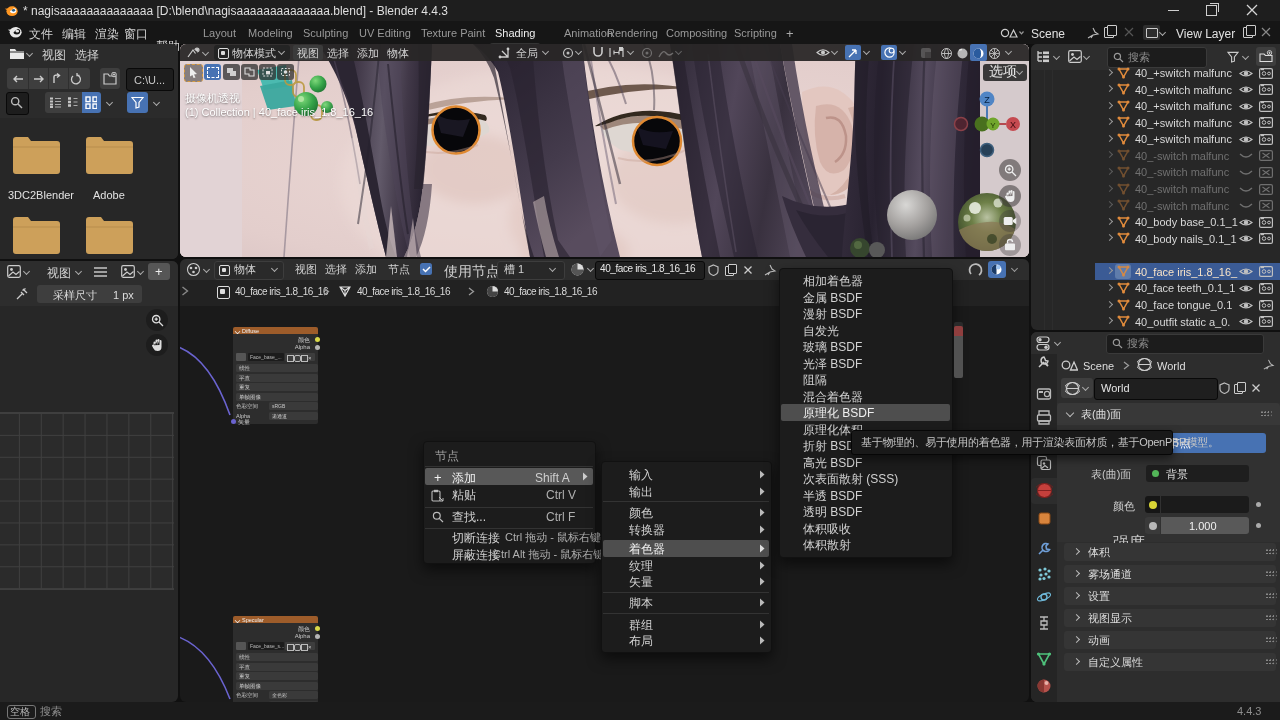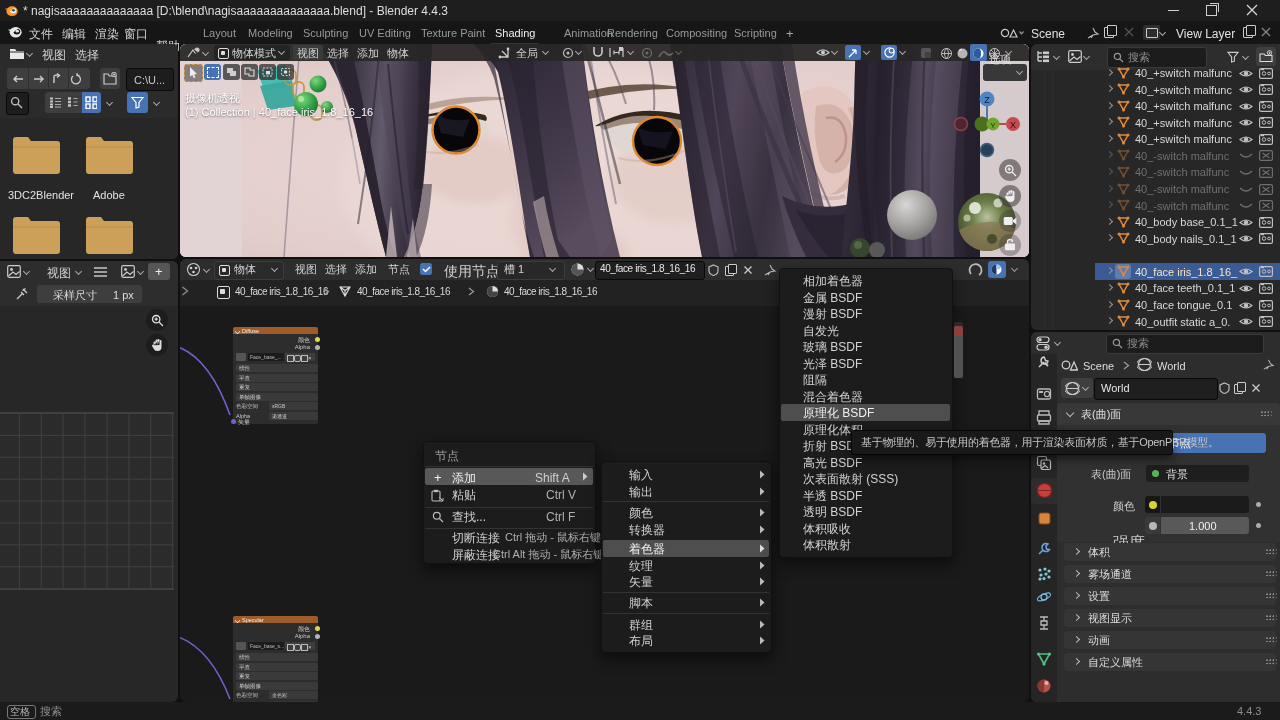--- a/index.html
+++ b/index.html
@@ -482,21 +482,21 @@
 <div class="ab" style="left:97px;top:20px;width:17px;height:16px;background:rgba(45,45,45,0.75);border-radius:3px"></div>
 <svg class="ab" style="left:100px;top:23px" width="11" height="10" viewBox="0 0 11 10">
         <rect x="1.5" y="1.5" width="8" height="7" fill="none" stroke="#ddd" stroke-width="1" stroke-dasharray="1.8 1.6"></rect>
         <circle cx="5.5" cy="5" r="1.8" fill="#ddd"></circle>
       </svg>
 
 <div class="tx" style="left:5px;top:49px;font-size:11px;color:#fff;text-shadow:0 1px 2px rgba(0,0,0,0.5)">摄像机透视</div>
 <div class="tx" style="left:5px;top:63px;font-size:11px;color:#fff;text-shadow:0 1px 2px rgba(0,0,0,0.5)">(1) Collection | 40_face iris_1.8_16_16</div>
 
 <div class="ab" style="left:803px;top:20px;width:44px;height:17px;background:rgba(40,40,40,0.9);border-radius:3px"></div>
-<div class="tx" style="left:809px;top:10px;font-size:11px;color:#e5e5e5">选项</div>
+<div class="tx" style="left:809px;top:20px;font-size:14px;color:#e5e5e5">选项</div>
 <div class="cvs" style="left:837px;top:25px"></div>
 
 <svg class="ab" style="left:770px;top:44px" width="76" height="72" viewBox="0 0 76 72">
  <path d="M37 18 V 32" stroke="#4a7ab5" stroke-width="2"></path>
  <path d="M45 36 H 56" stroke="#b54a50" stroke-width="2"></path>
  <circle cx="37" cy="11" r="7.5" fill="#5085c5"></circle>
         <text x="37" y="14.5" font-size="9" fill="#04203f" text-anchor="middle" font-family="Liberation Sans">Z</text>
  <circle cx="37" cy="62" r="6.5" fill="#274057" stroke="#3e5f7d" stroke-width="1.5"></circle>
  <circle cx="63" cy="36" r="7" fill="#c54a50"></circle>
         <text x="63" y="39.5" font-size="9" fill="#3f0a10" text-anchor="middle" font-family="Liberation Sans">X</text>

